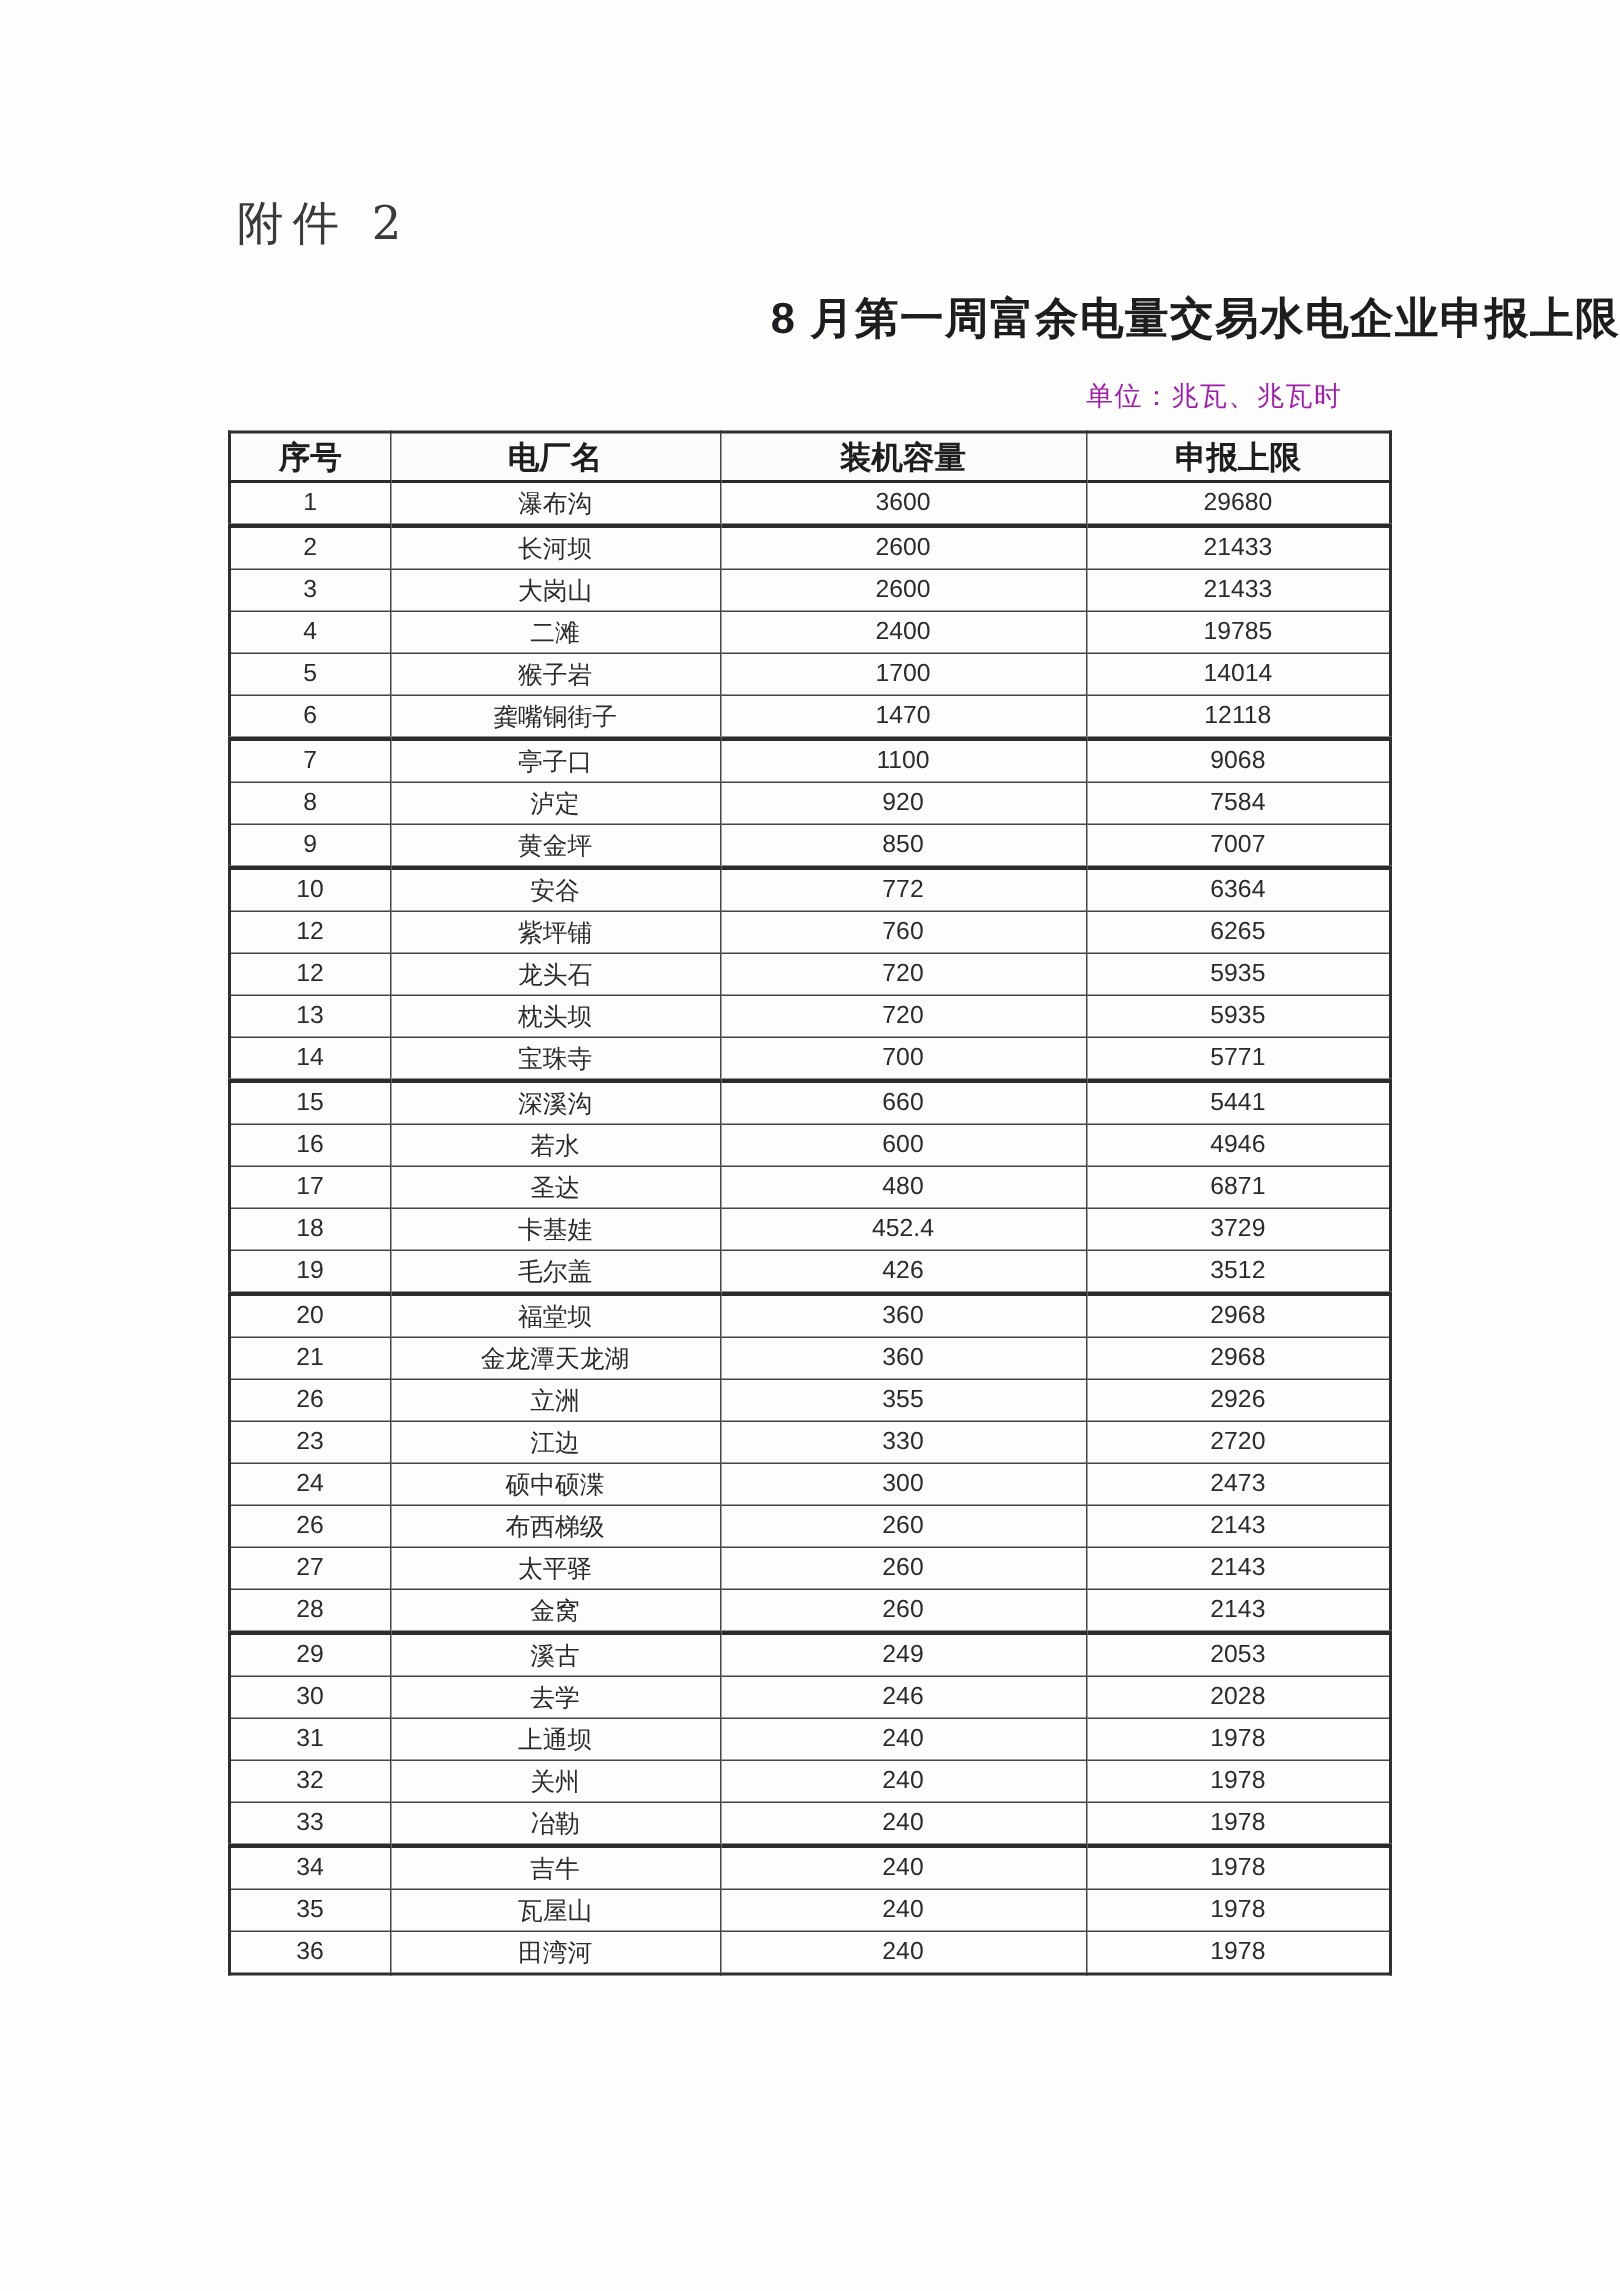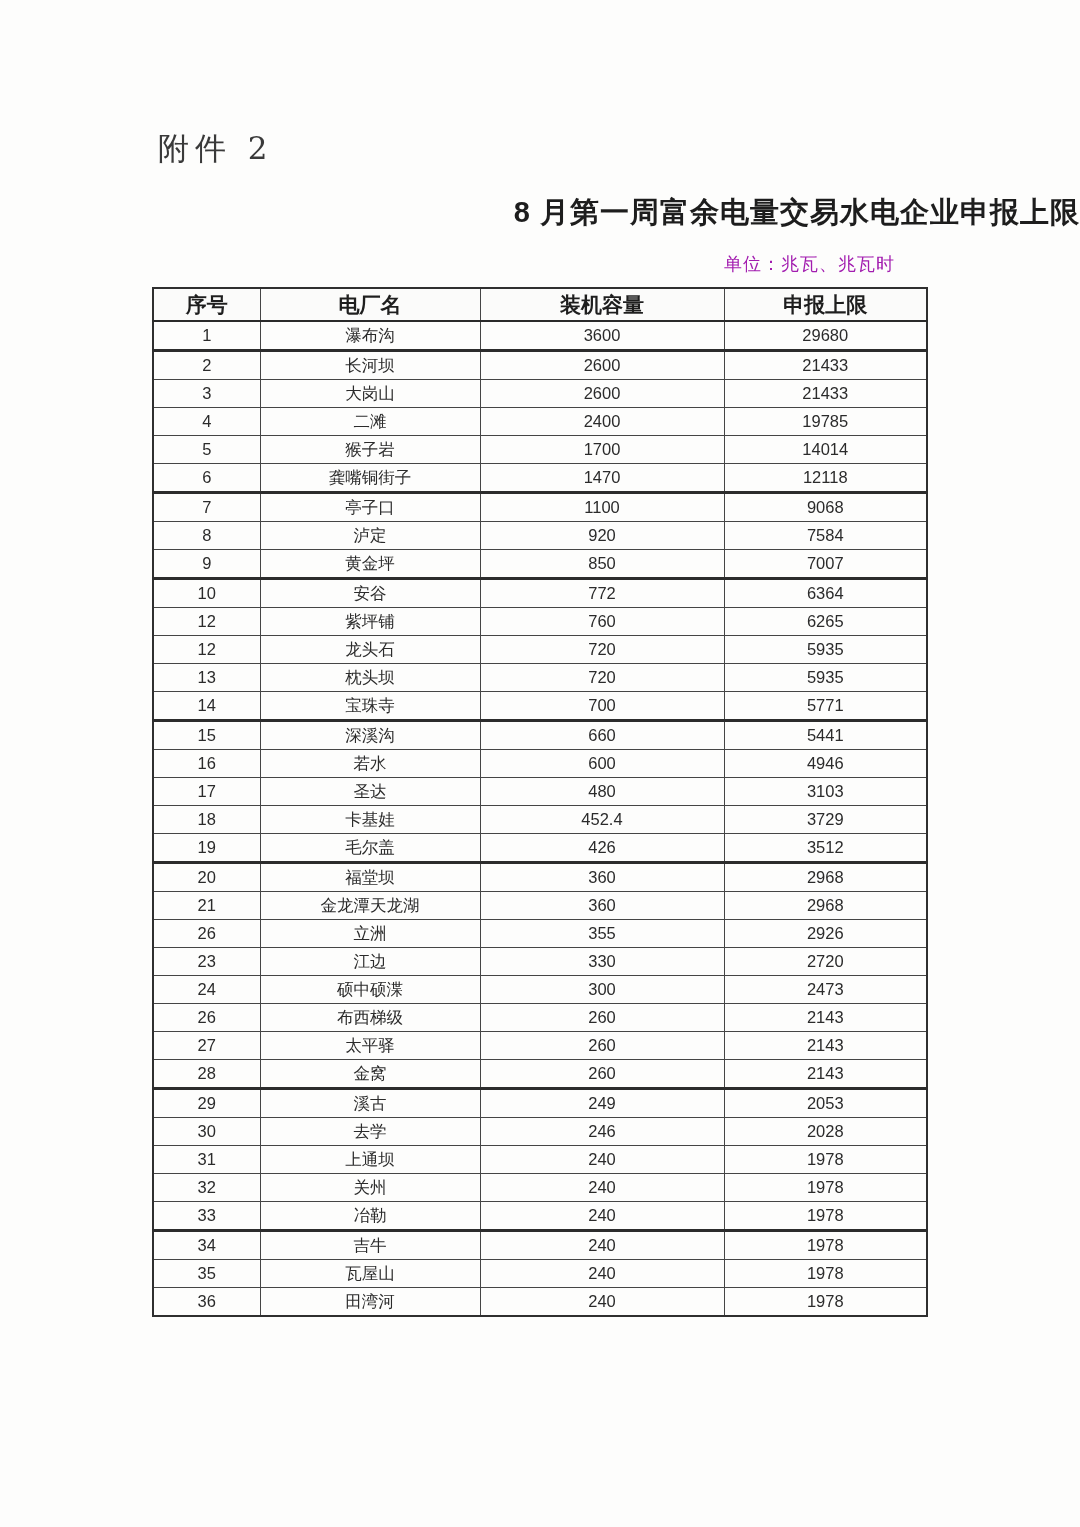--- a/index.html
+++ b/index.html
@@ -209,21 +209,21 @@
           <tr>
             <td>16</td>
             <td>若水</td>
             <td>600</td>
             <td>4946</td>
           </tr>
           <tr>
             <td>17</td>
             <td>圣达</td>
             <td>480</td>
-            <td>3103</td>
+            <td>6871</td>
           </tr>
           <tr>
             <td>18</td>
             <td>卡基娃</td>
             <td>452.4</td>
             <td>3729</td>
           </tr>
           <tr>
             <td>19</td>
             <td>毛尔盖</td>

